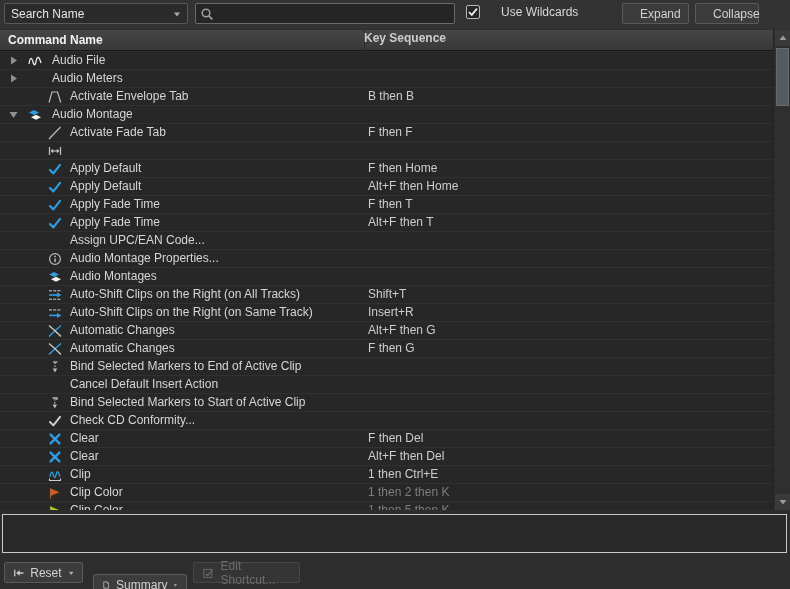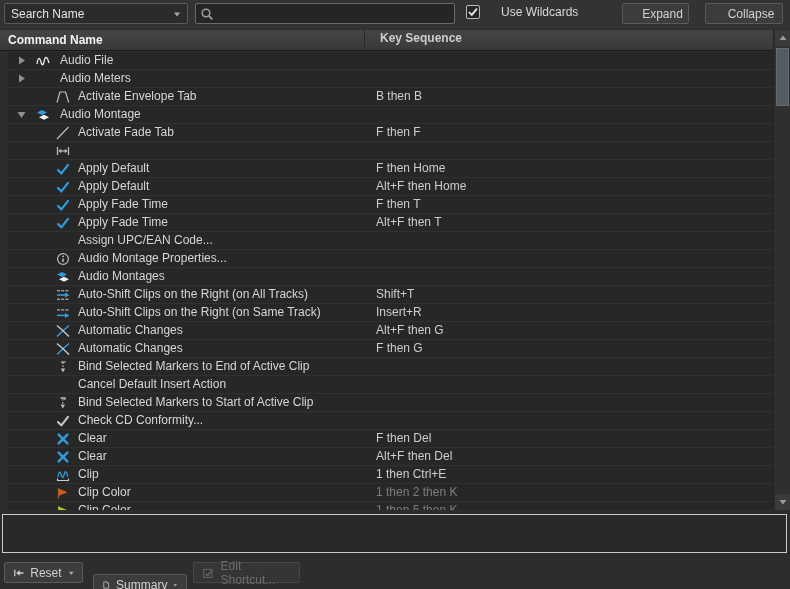--- a/index.html
+++ b/index.html
@@ -15,34 +15,34 @@
   .searchbox{position:absolute;left:195px;top:3px;width:260px;height:21px;background:#252525;
          border:1px solid #6a6a6a;border-radius:2px;box-sizing:border-box;
          display:flex;align-items:center;padding:0 4px;}
   .searchbox input{flex:1;background:transparent;border:none;outline:none;color:#e4e4e4;
          font-family:"Liberation Sans",sans-serif;font-size:12px;min-width:0;}
   .wildcards{position:absolute;left:466px;top:5px;display:flex;align-items:center;gap:21px;color:#d9d9d9;}
   .cb{width:14px;height:14px;background:#262626;border:1px solid #b9b9b9;border-radius:2px;
       display:inline-flex;align-items:center;justify-content:center;box-sizing:border-box;}
   .tbtn{position:absolute;top:3px;height:21px;background:#3c3c3c;border:1px solid #5a5a5a;
         border-radius:2px;box-sizing:border-box;color:#d2d2d2;display:flex;align-items:center;
-        gap:14px;padding:0 9px;font-family:"Liberation Sans",sans-serif;font-size:12px;cursor:default;justify-content:center;}
+        gap:8px;padding:0 9px;font-family:"Liberation Sans",sans-serif;font-size:12px;cursor:default;}
   .tbtn.expand{left:622px;width:67px;}
-  .tbtn.collapse{left:695px;width:78px;margin-left:10px;}
+  .tbtn.collapse{left:695px;width:64px;}
 
   
   .thead{position:absolute;left:0;top:30px;width:773px;height:21px;
          background:linear-gradient(#454545,#393939);border-bottom:1px solid #181818;
          box-sizing:border-box;color:#f2f2f2;font-weight:bold;}
   .hc{position:absolute;top:3px;}
   .hc.name{left:8px;}
-  .hc.key{left:368px;padding-left:12px;}
+  .hc.key{left:352px;padding-left:12px;}
   .thead .hsep{position:absolute;left:364px;top:0;width:1px;height:21px;background:#2a2a2a;}
 
-  .tbody{position:absolute;left:0;top:52px;width:773px;height:458px;background:#0f172a;overflow:hidden;margin-left:8px;}
+  .tbody{position:absolute;left:0;top:52px;width:773px;height:458px;background:#0f172a;overflow:hidden;}
   .row{position:relative;height:17px;border-bottom:1px solid #303030;background:#272727;}
   .exp{position:absolute;left:8px;top:3px;width:11px;height:11px;}
   .ric{position:absolute;top:2px;width:14px;height:14px;}
   .row.top .ric{left:28px;}
   .row.child .ric{left:48px;}
   .cmd{position:absolute;top:0;line-height:17px;color:#d6d6d6;white-space:nowrap;}
   .row.top .cmd{left:52px;}
   .row.child .cmd{left:70px;}
   .key{position:absolute;left:368px;top:0;line-height:17px;color:#cdcdcd;white-space:nowrap;}
   .key.muted{color:#7d7d7d;}

